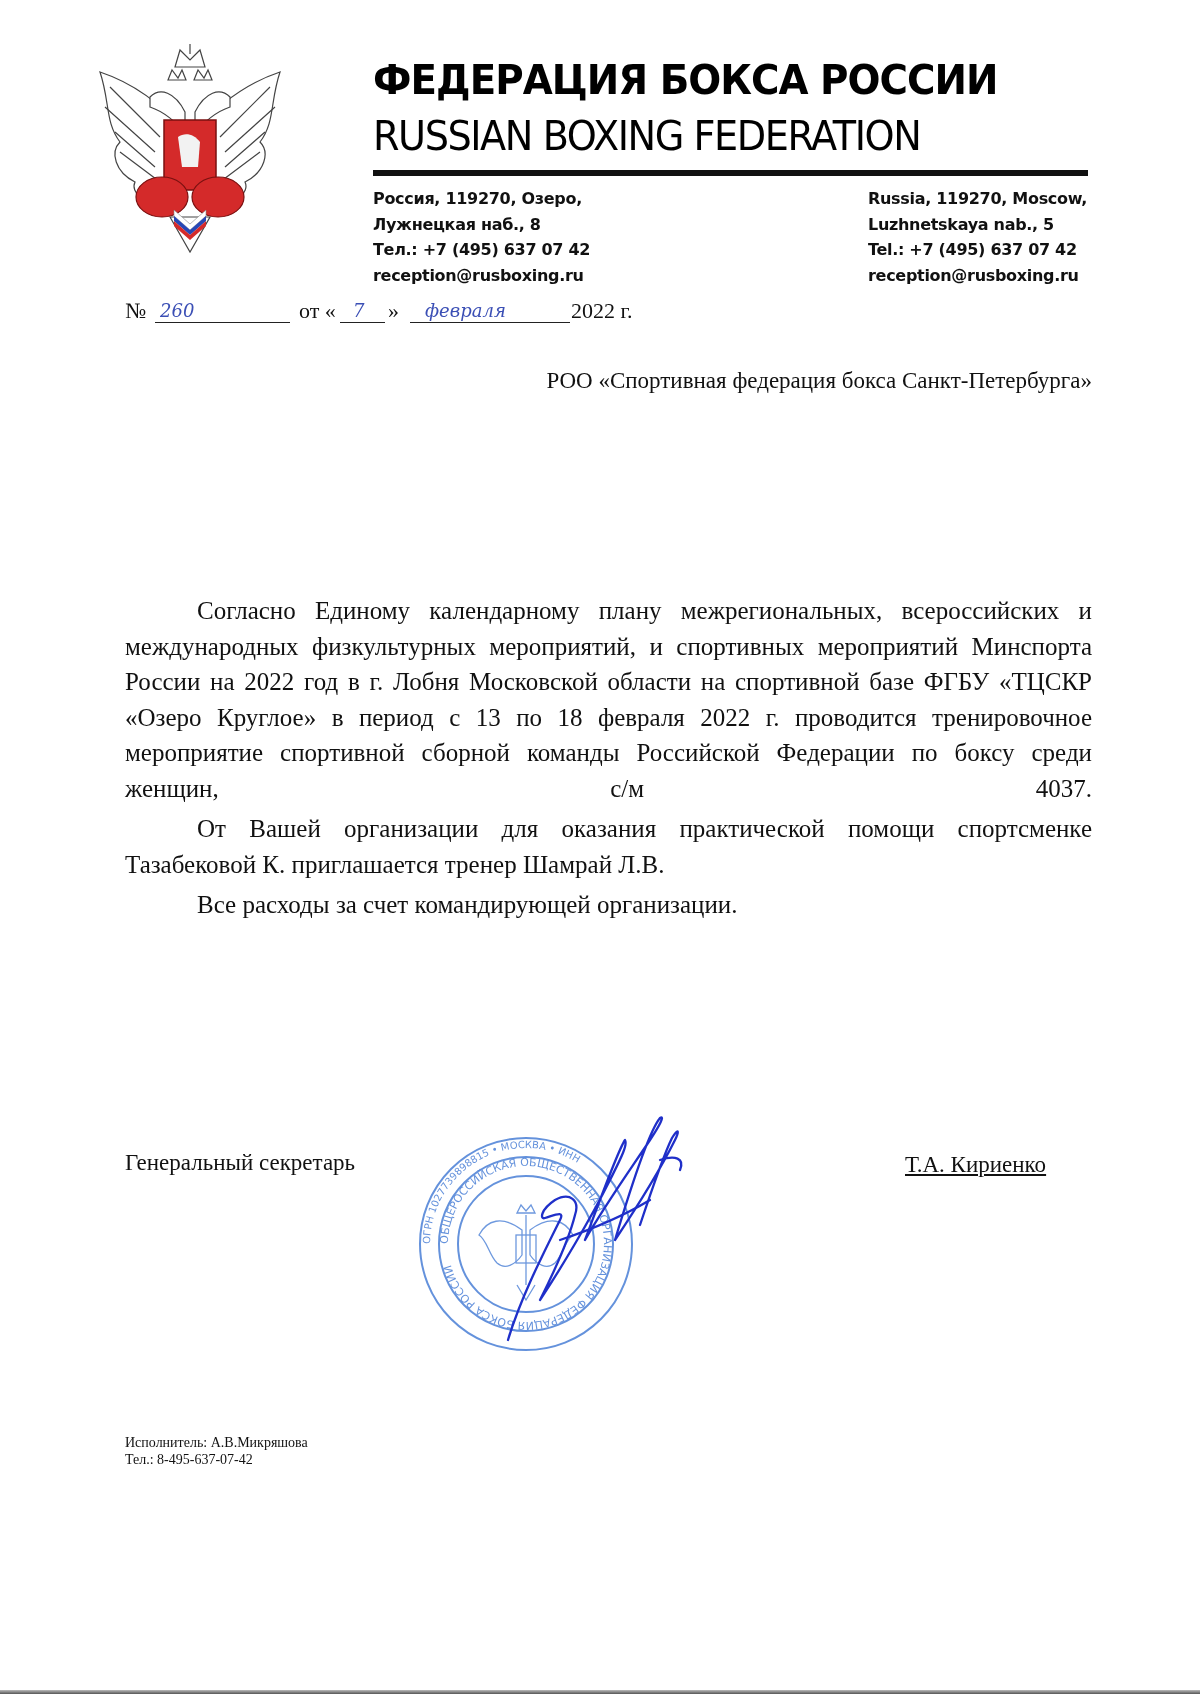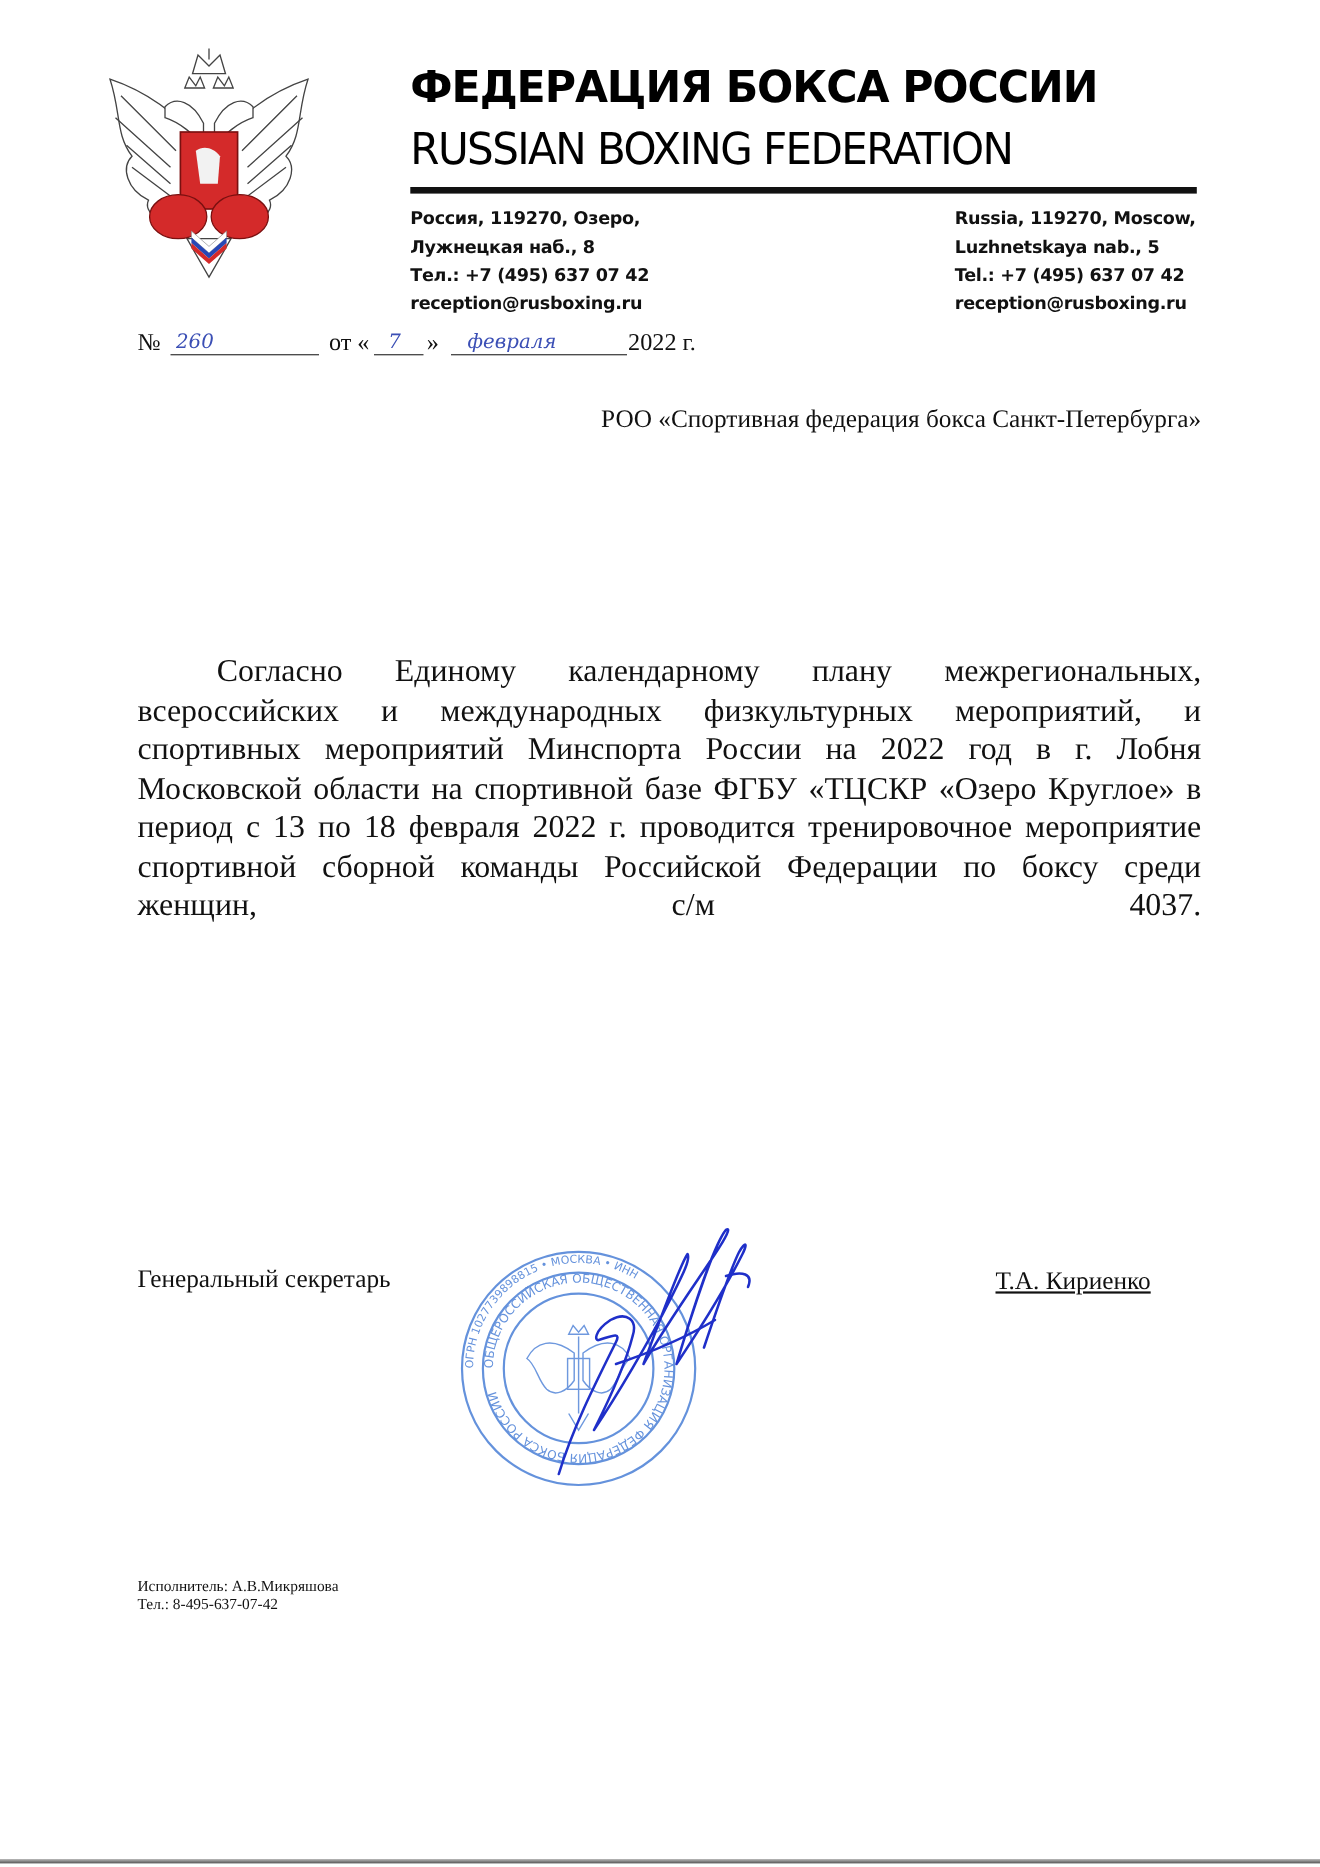--- a/index.html
+++ b/index.html
@@ -22,21 +22,21 @@
   
   .ref { left: 125px; top: 296px; font-size: 22px; line-height: 30px; white-space: nowrap; height: 34px; width: 600px; }
   .ref span { position: absolute; top: 0; }
   .blank { border-bottom: 1px solid #222; height: 26px; }
   .hand { font-family: "DejaVu Serif", serif; font-style: italic; color: #3b4fb5; font-size: 18px; position: absolute; top: -4px; }
 
   
   .addressee { right: 108px; top: 366px; font-size: 23px; line-height: 30px; white-space: nowrap; }
 
   
-  .body-text { left: 125px; top: 593px; width: 967px; font-size: 29px; line-height: 35.5px; text-align: justify; }
+  .body-text { left: 125px; top: 593px; width: 967px; font-size: 25px; line-height: 35.5px; text-align: justify; }
   .body-text p { margin: 0; text-indent: 72px; }
   .body-text p.first { text-align-last: justify; }
   .body-text p + p { margin-top: 5px; }
 
   
   .sig-title { left: 125px; top: 1150px; font-size: 23px; white-space: nowrap; }
   .sig-name { left: 905px; top: 1152px; font-size: 23px; white-space: nowrap; text-decoration: underline; }
 
   #stamp { left: 417px; top: 1135px; width: 218px; height: 218px; }
   #signature { left: 500px; top: 1100px; width: 220px; height: 250px; }
@@ -106,20 +106,22 @@
   <span style="left:263px">»</span>
   <span class="blank" style="left:285px;width:160px"></span>
   <span class="hand" style="left:300px">февраля</span>
   <span style="left:446px">2022 г.</span>
 </div>
 
 <div class="abs addressee">РОО «Спортивная федерация бокса Санкт-Петербурга»</div>
 
 <div class="abs body-text">
   <p class="first">Согласно Единому календарному плану межрегиональных, всероссийских и международных физкультурных мероприятий, и спортивных мероприятий Минспорта России на 2022 год в г. Лобня Московской области на спортивной базе ФГБУ «ТЦСКР «Озеро Круглое» в период с 13 по 18 февраля 2022 г. проводится тренировочное мероприятие спортивной сборной команды Российской Федерации по боксу среди женщин, с/м 4037.</p>
+  <p>От Вашей организации для оказания практической помощи спортсменке Тазабековой К. приглашается тренер Шамрай Л.В.</p>
+  <p>Все расходы за счет командирующей организации.</p>
 </div>
 
 <div class="abs sig-title">Генеральный секретарь</div>
 <div class="abs sig-name">Т.А. Кириенко</div>
 
 <svg id="stamp" class="abs" viewBox="0 0 218 218">
   <defs>
     <path id="outerArc" d="M109 109 m-96 0 a96 96 0 1 1 192 0 a96 96 0 1 1 -192 0"></path>
     <path id="innerArc" d="M109 109 m-78 0 a78 78 0 1 1 156 0 a78 78 0 1 1 -156 0"></path>
   </defs>

